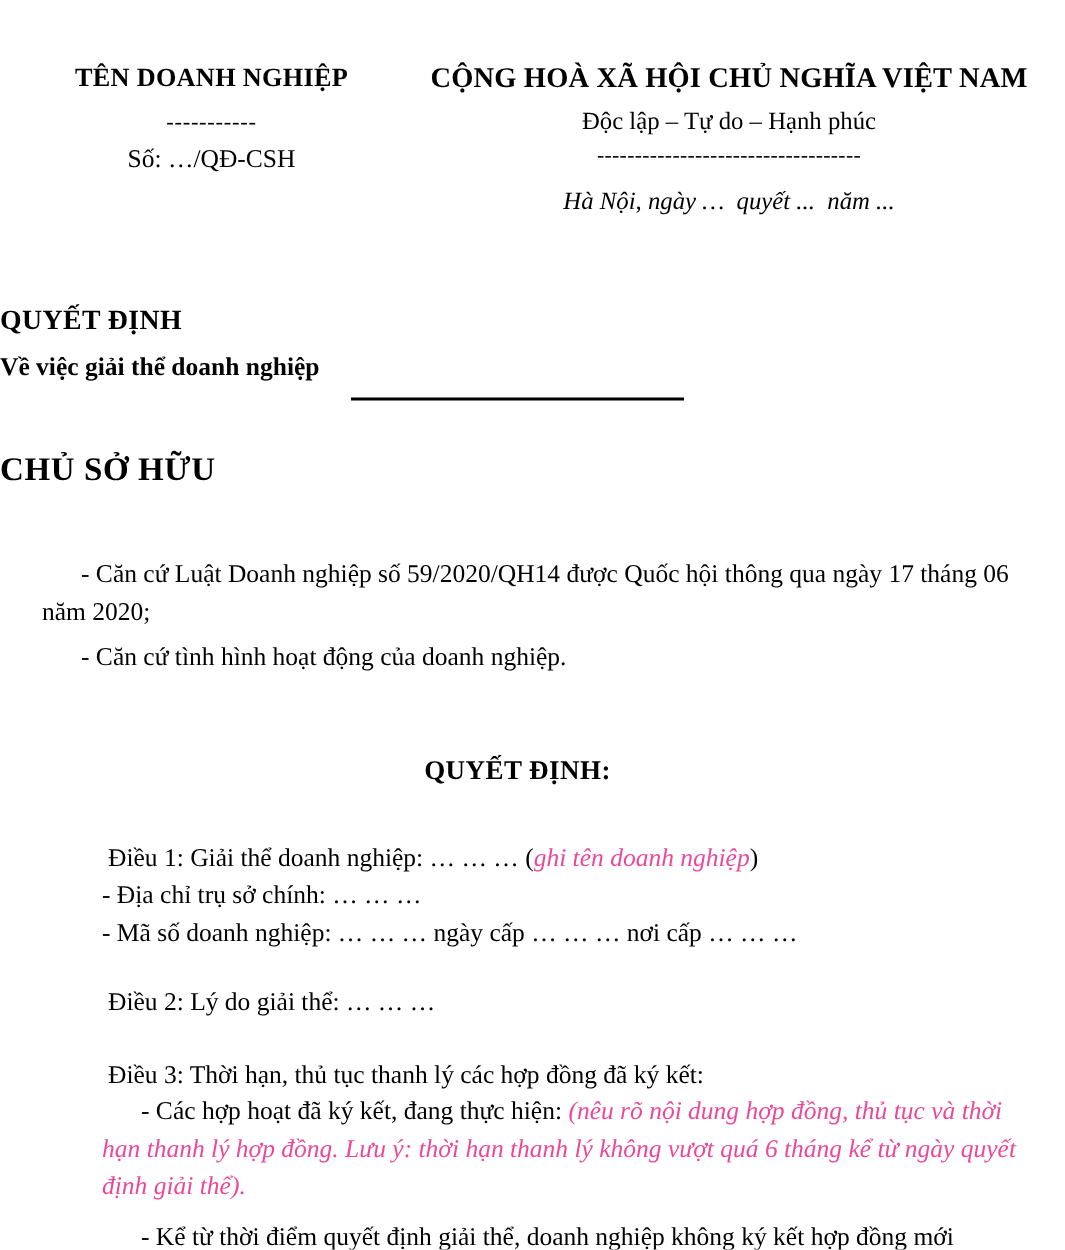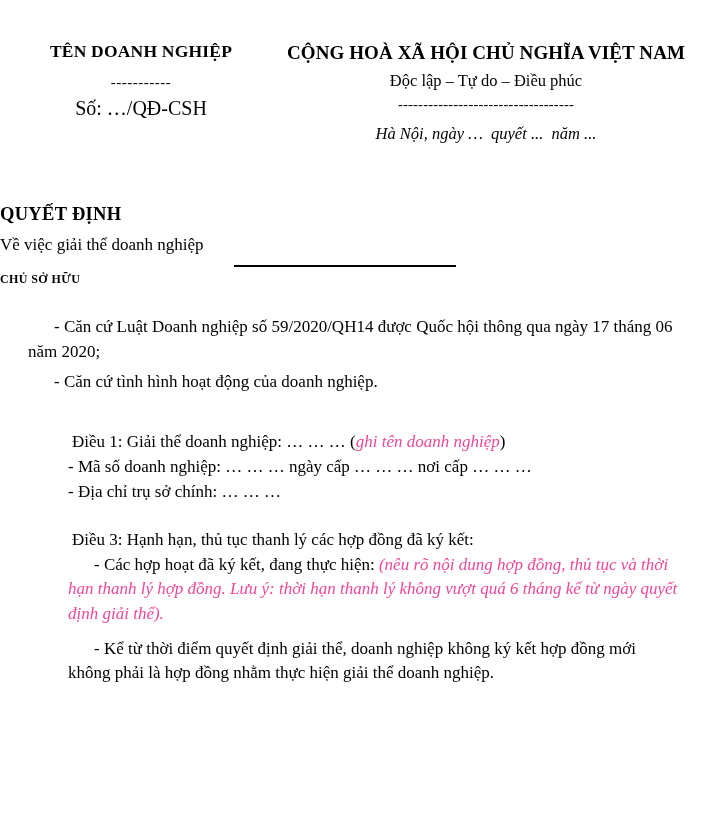--- a/index.html
+++ b/index.html
@@ -47,21 +47,21 @@
     letter-spacing: 0.2px;
     line-height: 1.25;
   }
   .dash-short {
     font-size: 15px;
     line-height: 1.1;
     margin-top: 11px;
     letter-spacing: 0.5px;
   }
   .doc-number {
-    font-size: 20px;
+    font-size: 17px;
     line-height: 1.3;
     margin-top: 5px;
   }
 
   .national-title {
     font-size: 19px;
     font-weight: bold;
     line-height: 1.25;
     letter-spacing: 0.1px;
   }
@@ -90,45 +90,45 @@
     margin-top: 57px;
   }
   .decision-title {
     font-size: 18.5px;
     font-weight: bold;
     letter-spacing: 0.3px;
     line-height: 1.3;
   }
   .decision-subtitle {
     font-size: 17px;
-    font-weight: normal;
+    font-weight: bold;
     line-height: 1.3;
     margin-top: 8px;
   }
   .rule-wrap {
     margin-top: 9px;
     display: flex;
     justify-content: center;
   }
   .rule {
     width: 222px;
     height: 0;
     border-top: 2px solid #000;
   }
   .authority {
-    font-size: 12px;
+    font-size: 22px;
     font-weight: bold;
     letter-spacing: 0.4px;
     line-height: 1.3;
-    margin-top: 5px;
+    margin-top: 32px;
   }
 
   
   .body-block {
-    margin-top: 28px;
+    margin-top: 44px;
     padding-left: 28px;
     padding-right: 2px;
   }
   .para {
     font-size: 17px;
     line-height: 1.45;
     text-align: left;
   }
   .para.indent {
     text-indent: 26px;
@@ -183,53 +183,57 @@
   <div class="header">
 
     <div class="header-left">
       <div class="org-name">TÊN DOANH NGHIỆP</div>
       <div class="dash-short">-----------</div>
       <div class="doc-number">Số: …/QĐ-CSH</div>
     </div>
 
     <div class="header-right">
       <div class="national-title">CỘNG HOÀ XÃ HỘI CHỦ NGHĨA VIỆT NAM</div>
-      <div class="national-motto">Độc lập – Tự do – Điều phúc</div>
+      <div class="national-motto">Độc lập – Tự do – Hạnh phúc</div>
       <div class="dash-long">-----------------------------------</div>
       <div class="place-date">Hà Nội, ngày …  quyết ...  năm ...</div>
     </div>
 
   </div>
 
   <div class="title-block">
     <div class="decision-title">QUYẾT ĐỊNH</div>
     <div class="decision-subtitle">Về việc giải thể doanh nghiệp</div>
     <div class="rule-wrap">
       <div class="rule"></div>
     </div>
     <div class="authority">CHỦ SỞ HỮU</div>
   </div>
 
   <div class="body-block">
     <div class="para indent">- Căn cứ Luật Doanh nghiệp số 59/2020/QH14  được Quốc hội thông qua ngày 17 tháng 06 năm 2020;</div>
     <div class="para indent gap-sm">- Căn cứ tình hình hoạt động của doanh nghiệp.</div>
   </div>
 
+  <div class="decision-heading">QUYẾT ĐỊNH:</div>
 
   <div class="articles">
 
     <div class="article-line article-first">
       <b class="lbl">Điều 1</b><span>: Giải thể doanh nghiệp: … … … (</span><span class="red">ghi tên doanh nghiệp</span><span>)</span>
     </div>
+    <div class="article-line article-sub">- Địa chỉ trụ sở chính: … … …</div>
     <div class="article-line article-sub">- Mã số doanh nghiệp: … … …  ngày cấp … … … nơi cấp … … …</div>
-    <div class="article-line article-sub">- Địa chỉ trụ sở chính: … … …</div>
-
+
+    <div class="article-line article-first block-mt-1">
+      <b class="lbl">Điều 2</b><span>: Lý do giải thể: … … …</span>
+    </div>
 
     <div class="article-line article-first block-mt-2">
-      <b class="lbl">Điều 3</b><span>: Hạnh hạn, thủ tục thanh lý các hợp đồng đã ký kết:</span>
+      <b class="lbl">Điều 3</b><span>: Thời hạn, thủ tục thanh lý các hợp đồng đã ký kết:</span>
     </div>
 
     <div class="bullet-para">
       <span>-  Các hợp hoạt đã ký kết, đang thực hiện: </span><span class="red">(nêu rõ nội dung hợp đồng, thủ tục và thời hạn thanh lý hợp đồng. Lưu ý: thời hạn thanh lý không vượt quá 6 tháng kể từ ngày quyết định giải thể).</span>
     </div>
 
     <div class="bullet-para block-mt-3">-  Kể từ thời điểm quyết định giải thể, doanh nghiệp không ký kết hợp đồng mới không phải là hợp đồng nhằm thực hiện giải thể doanh nghiệp.</div>
 
   </div>
 

